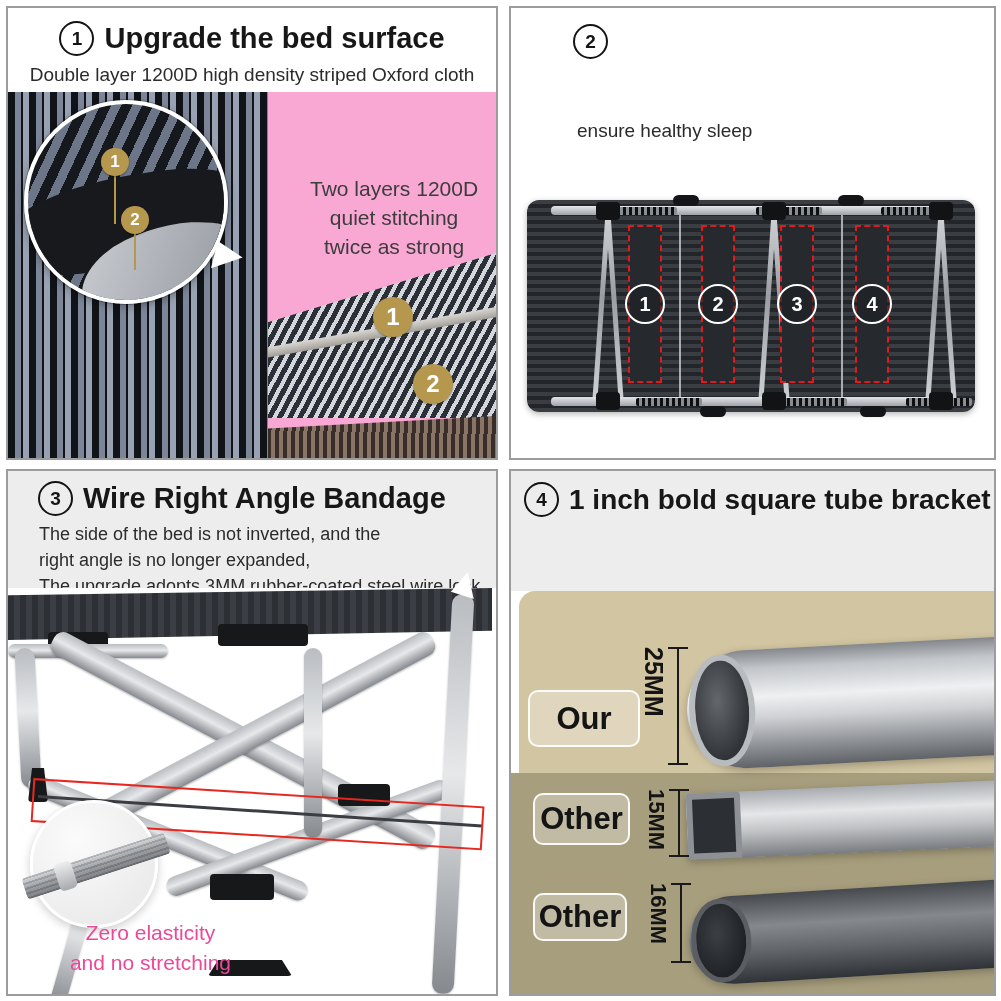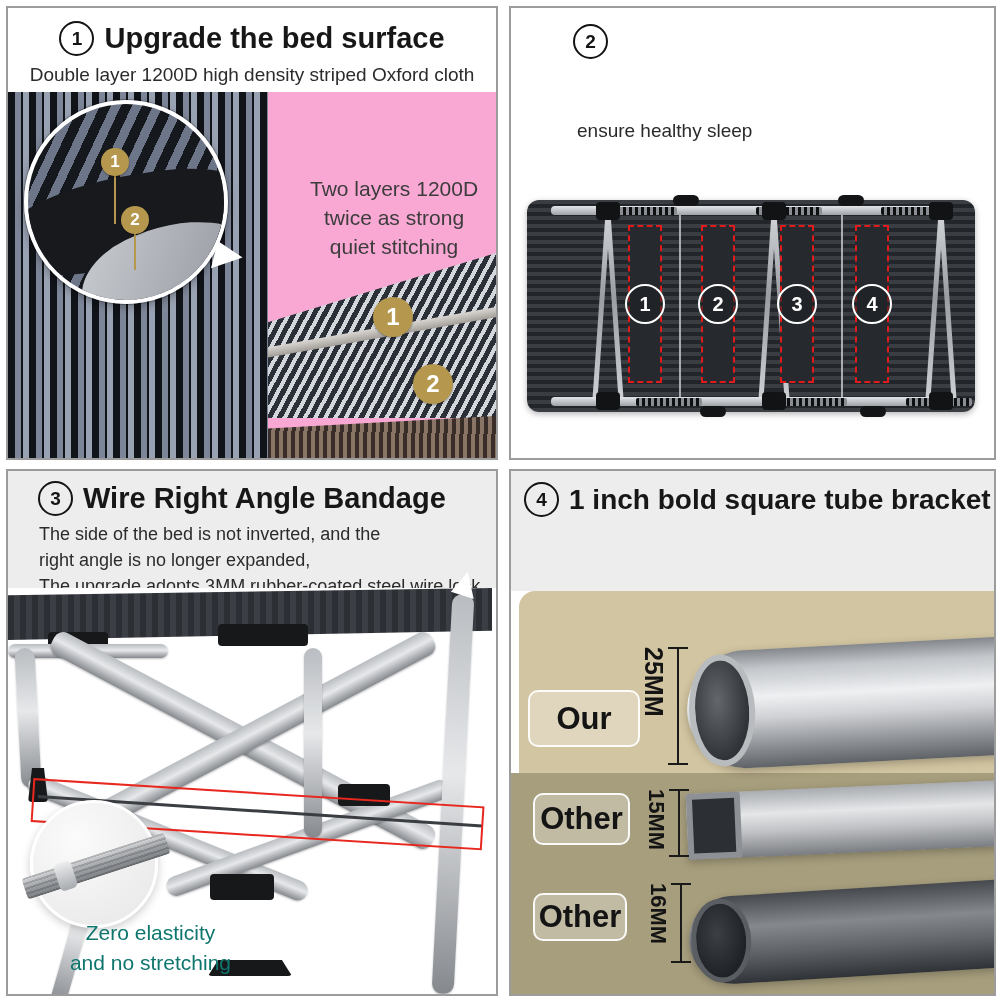--- a/index.html
+++ b/index.html
@@ -94,21 +94,21 @@
      background:radial-gradient(circle at 35% 30%,#fbfbfb,#e6e6e6);
      border:3px solid #fff;box-shadow:0 3px 10px rgba(0,0,0,.2);}
   .bubble-tube{left:-12px;top:52px;width:150px;height:22px;transform:rotate(-18deg);
      background:linear-gradient(180deg,#d8dadc,#9a9da1 55%,#7b7e82),
                 repeating-linear-gradient(180deg,rgba(0,0,0,.16) 0 2px,transparent 2px 5px);
      background-blend-mode:multiply;border-radius:4px;}
   .bubble-sleeve{left:34px;top:-3px;width:18px;height:28px;border-radius:5px;
      background:linear-gradient(180deg,#eceeef,#a7aaae);}
   .bubble-tail{right:18px;top:-16px;width:0;height:0;border-bottom:24px solid #fff;
      border-left:10px solid transparent;border-right:14px solid transparent;transform:rotate(18deg);}
-  .q3-caption{left:30px;top:330px;width:225px;font-size:21px;line-height:30px;color:#0f766e;text-align:center;}
+  .q3-caption{left:30px;top:330px;width:225px;font-size:21px;line-height:30px;color:#ec4899;text-align:center;}
 
   
   .q4-head{left:0;right:0;top:0;height:120px;background:#ededed;}
   .q4-title{left:13px;top:11px;font-size:28px;}
   .q4-sub{left:16px;top:59px;font-size:18px;color:#2c2c2c;}
   .tan-light{left:8px;right:0;top:120px;height:182px;background:#d2c5a1;border-radius:16px 0 0 0;}
   .tan-dark{left:0;right:0;top:302px;bottom:0;background:#a79e7d;}
   .label-box{display:flex;align-items:center;justify-content:center;
      background:rgba(255,255,255,.30);border:2px solid rgba(255,255,255,.92);
      border-radius:10px;font-weight:700;font-size:31px;color:#141414;box-sizing:border-box;}
@@ -148,22 +148,22 @@
       <span class="num-circle">1</span>
       <span>Upgrade the bed surface</span>
     </div>
     <div class="abs sub q1-sub">Double layer 1200D high density striped Oxford cloth</div>
 
     <div class="abs q1-photo">
       <div class="abs fabric-left"></div>
       <div class="abs panel-right">
         <div class="abs q1-note">
           <div>Two layers 1200D</div>
+          <div>quiet stitching</div>
           <div>twice as strong</div>
-          <div>quiet stitching</div>
         </div>
         <div class="abs fabric-diag">
           <div class="abs piping"></div>
         </div>
         <div class="abs fabric-brown"></div>
         <div class="abs gold-badge" style="left:105px;top:205px;width:40px;height:40px;font-size:24px;">1</div>
         <div class="abs gold-badge" style="left:145px;top:272px;width:40px;height:40px;font-size:24px;">2</div>
       </div>
 
       <div class="abs magnifier">

